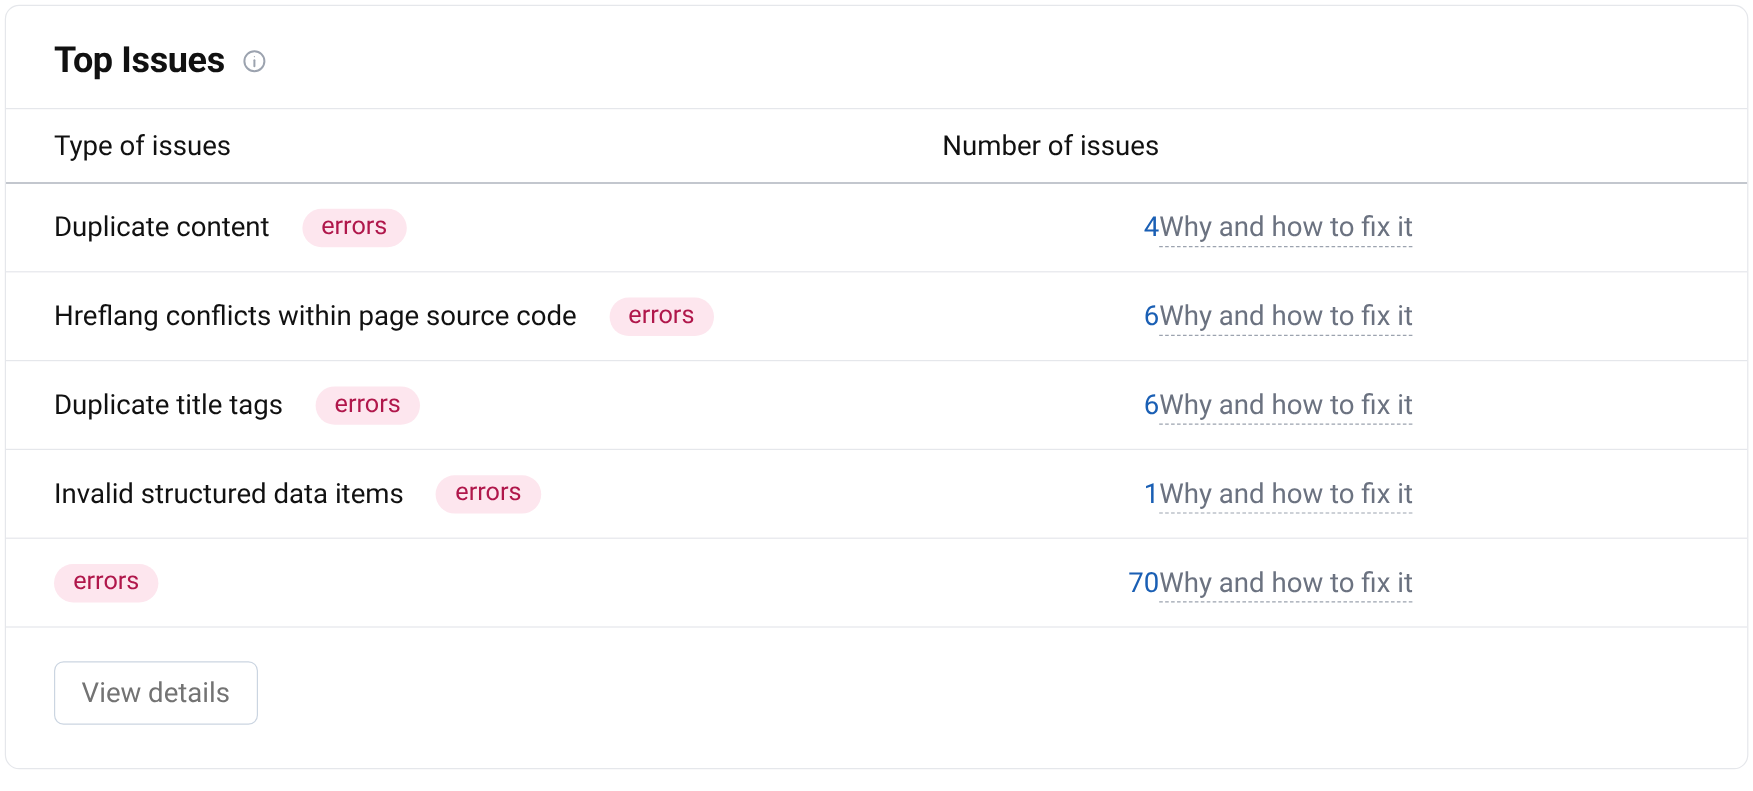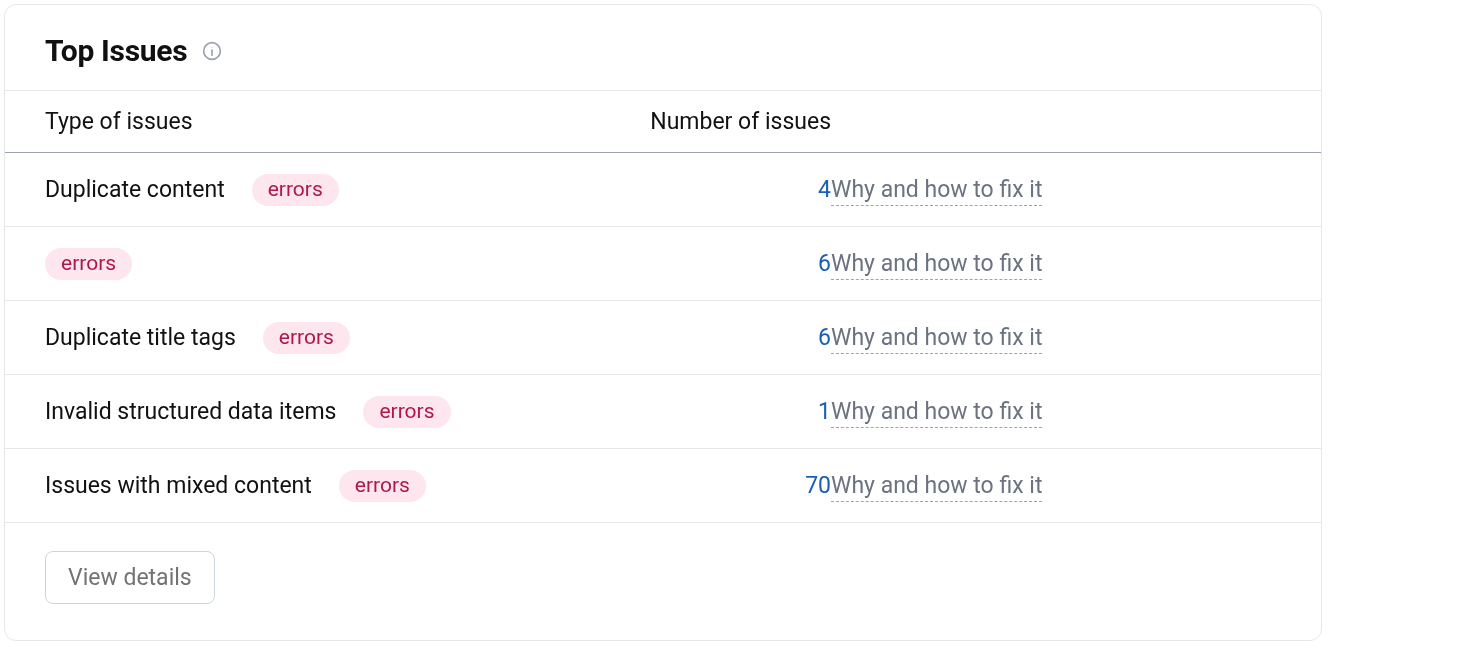--- a/index.html
+++ b/index.html
@@ -4,21 +4,21 @@
 <style>
   * { box-sizing: border-box; }
   html, body {
     margin: 0;
     padding: 0;
     font-family: -apple-system, BlinkMacSystemFont, "Segoe UI", Roboto, "Helvetica Neue", Arial, sans-serif;
     background: #fff;
     color: #111;
   }
   .card {
-    width: 1318px;
+    width: 1453px;
     margin: 4px;
     border: 1px solid #e5e7eb;
     border-radius: 12px;
     overflow: hidden;
     background: #fff;
   }
   .card-header {
     display: flex;
     align-items: center;
     gap: 14px;
@@ -138,20 +138,21 @@
         <span class="badge">errors</span>
       </div>
       <div class="count-cell">4</div>
       <div class="about-cell">
         <a class="about-link">Why and how to fix it</a>
       </div>
     </div>
 
     <div class="row">
       <div class="issue-cell">
+        <span class="issue-name">Hreflang conflicts within page source code</span>
         <span class="badge">errors</span>
       </div>
       <div class="count-cell">6</div>
       <div class="about-cell">
         <a class="about-link">Why and how to fix it</a>
       </div>
     </div>
 
     <div class="row">
       <div class="issue-cell">
@@ -170,21 +171,20 @@
         <span class="badge">errors</span>
       </div>
       <div class="count-cell">1</div>
       <div class="about-cell">
         <a class="about-link">Why and how to fix it</a>
       </div>
     </div>
 
     <div class="row">
       <div class="issue-cell">
-        <span class="issue-name">Issues with mixed content</span>
         <span class="badge">errors</span>
       </div>
       <div class="count-cell">70</div>
       <div class="about-cell">
         <a class="about-link">Why and how to fix it</a>
       </div>
     </div>
 
   </div>
 

